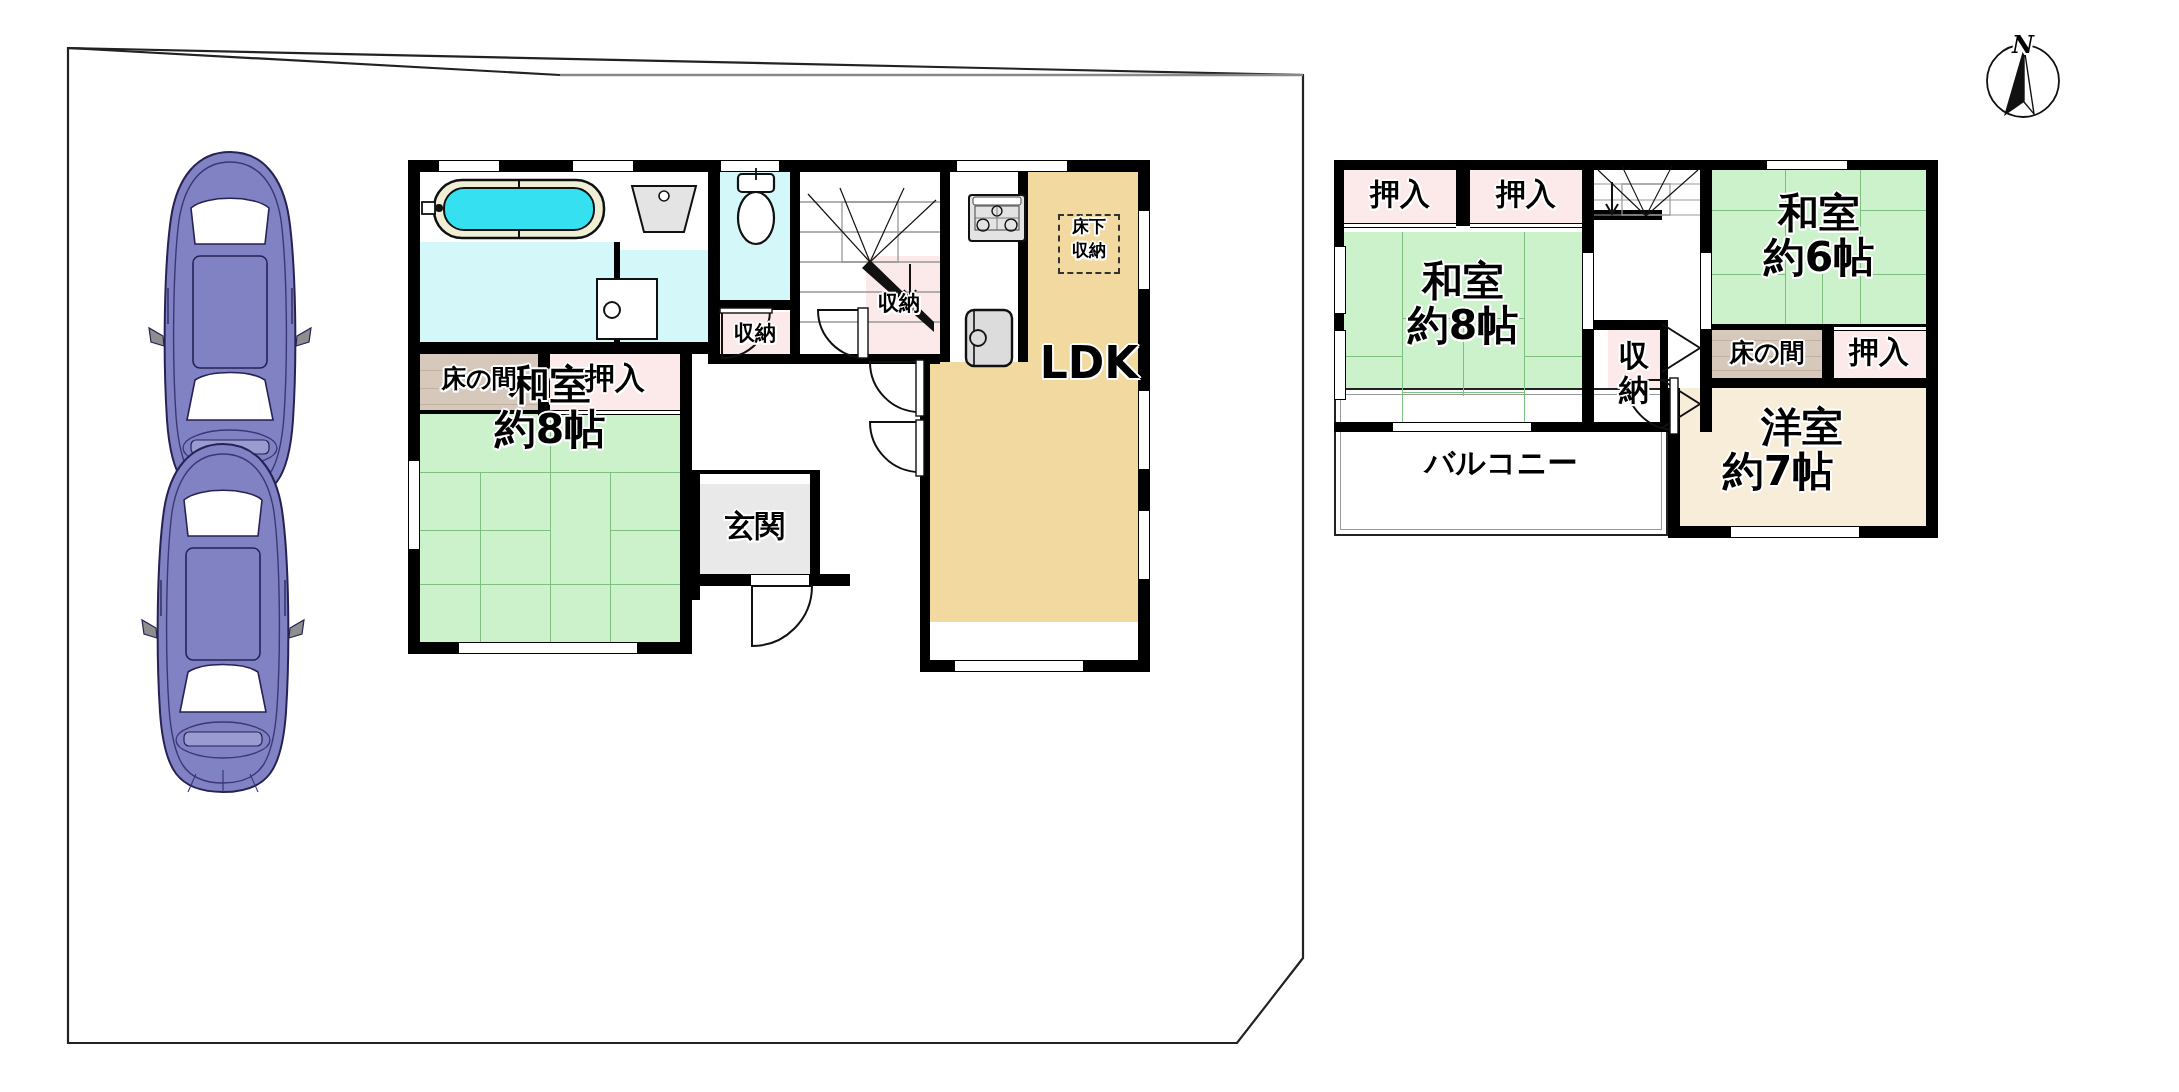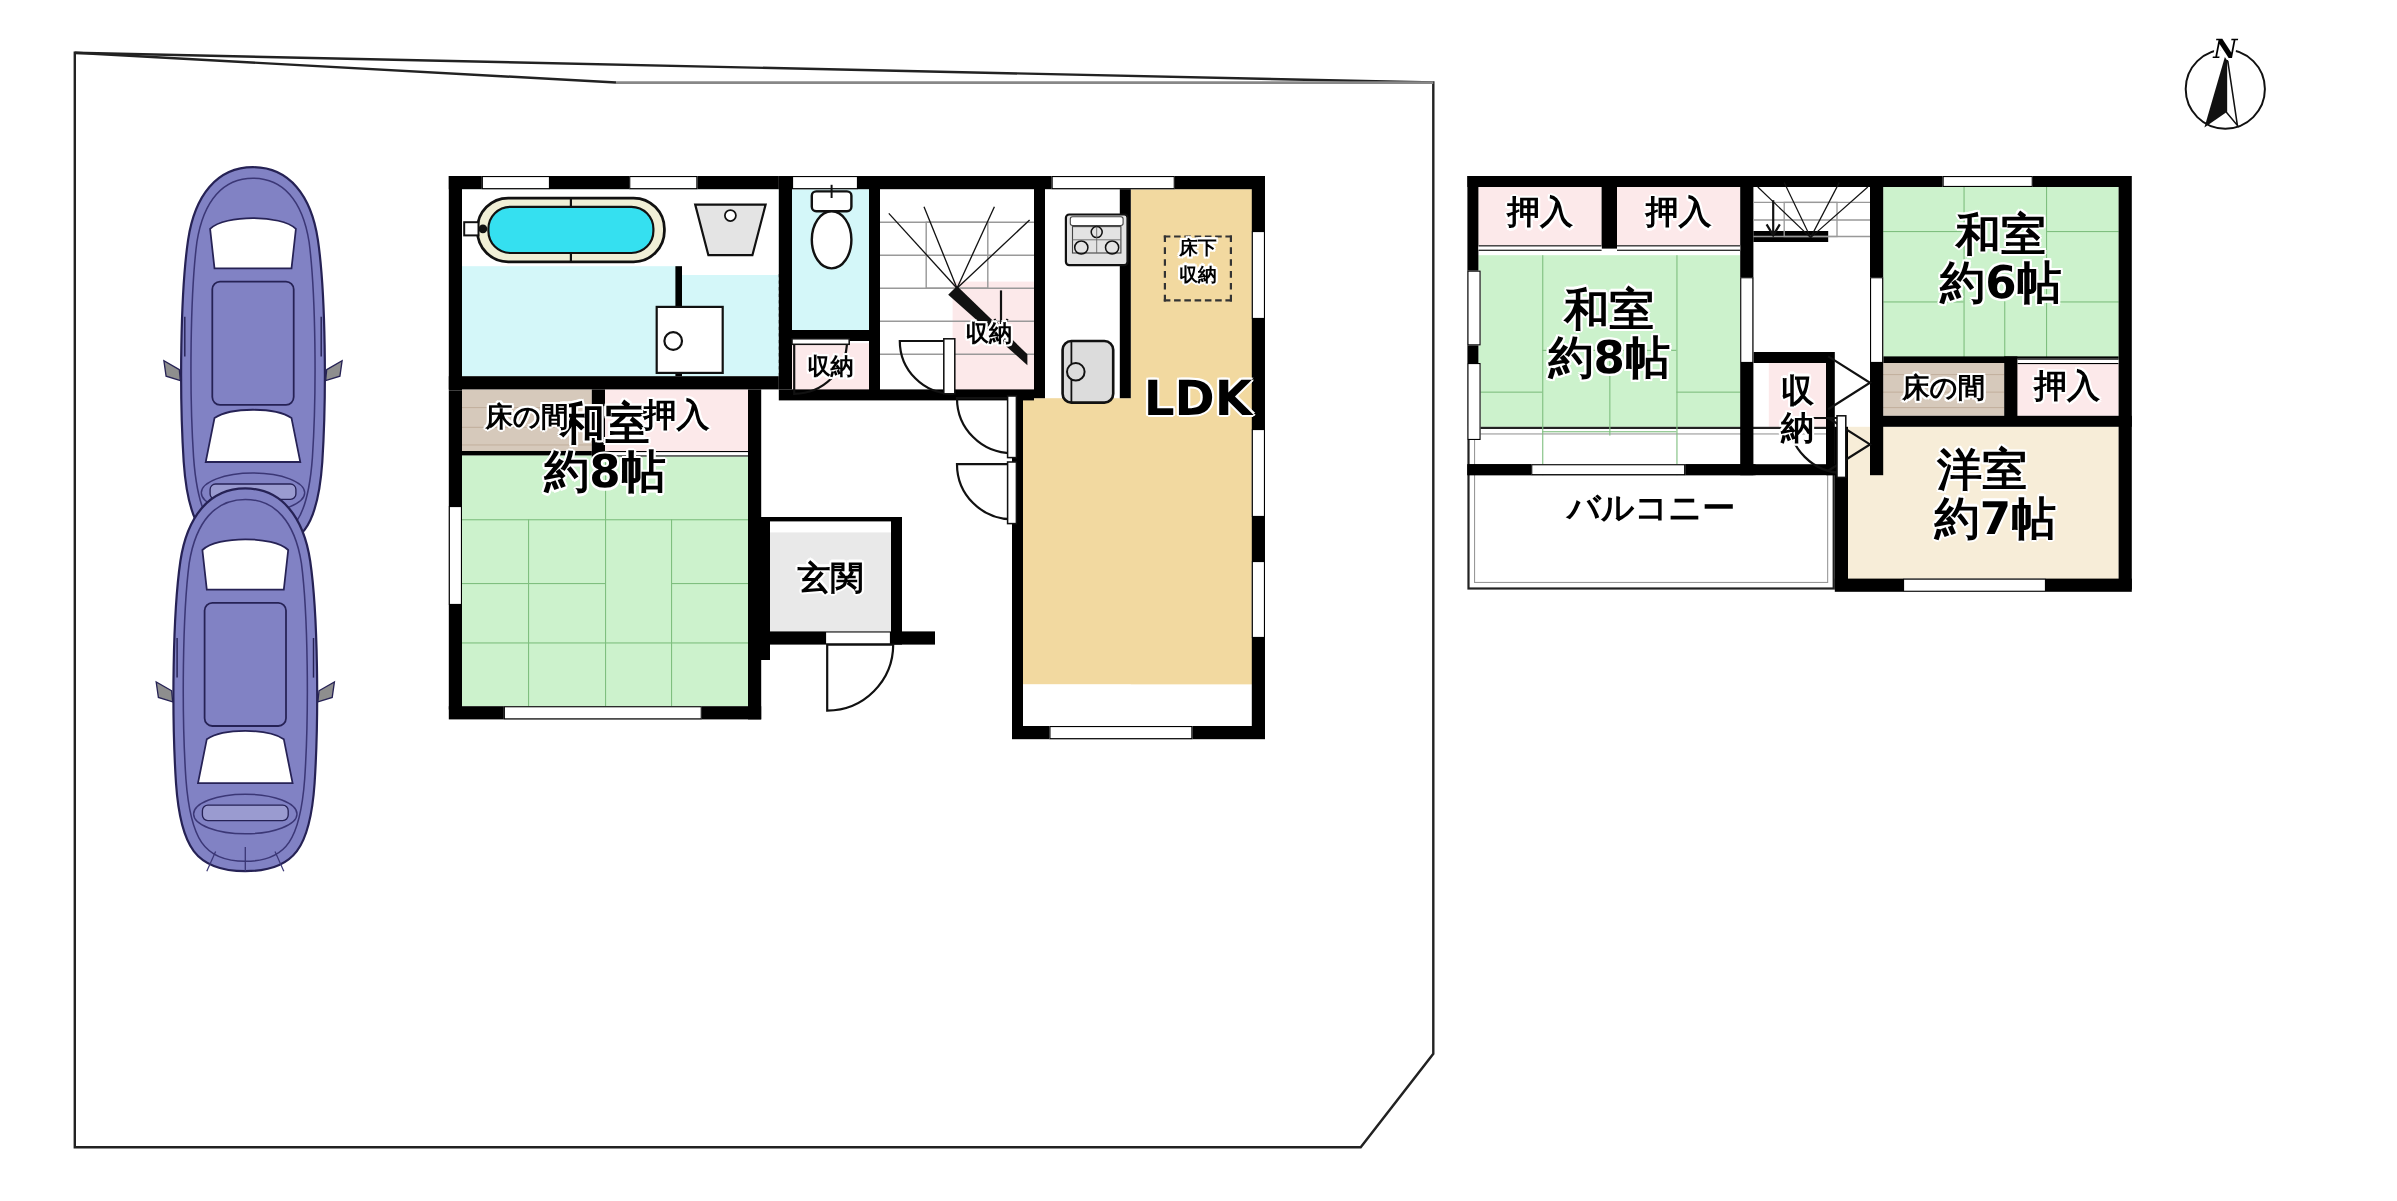--- a/index.html
+++ b/index.html
@@ -415,21 +415,21 @@
       <rect x="50" y="0" width="8" height="56" fill="#fff" stroke="#111" stroke-width="1.4"></rect>
     </svg>
 
     <div class="label lbl-room" style="left:53px;top:100px;width:160px;">和室</div>
     <div class="label lbl-room" style="left:53px;top:144px;width:160px;">約8帖</div>
 
     <div class="label lbl-room" style="left:409px;top:32px;width:160px;">和室</div>
     <div class="label lbl-room" style="left:409px;top:76px;width:160px;">約6帖</div>
 
     <div class="label lbl-room" style="left:392px;top:246px;width:160px;">洋室</div>
-    <div class="label lbl-room" style="left:404px;top:290px;width:160px;">約7帖</div>
+    <div class="label lbl-room" style="left:368px;top:290px;width:160px;">約7帖</div>
 
     <div class="label lbl-mid" style="left:61px;top:287px;width:220px;">バルコニー</div>
 
     <div class="label lbl-mid" style="left:14px;top:18px;width:112px;">押入</div>
     <div class="label lbl-mid" style="left:140px;top:18px;width:112px;">押入</div>
     <div class="label lbl-mid" style="left:502px;top:176px;width:94px;">押入</div>
 
     <div class="label lbl-sm" style="left:382px;top:180px;width:110px;">床の間</div>
 
     <div class="label lbl-mid" style="left:279px;top:180px;width:50px;">収</div>

